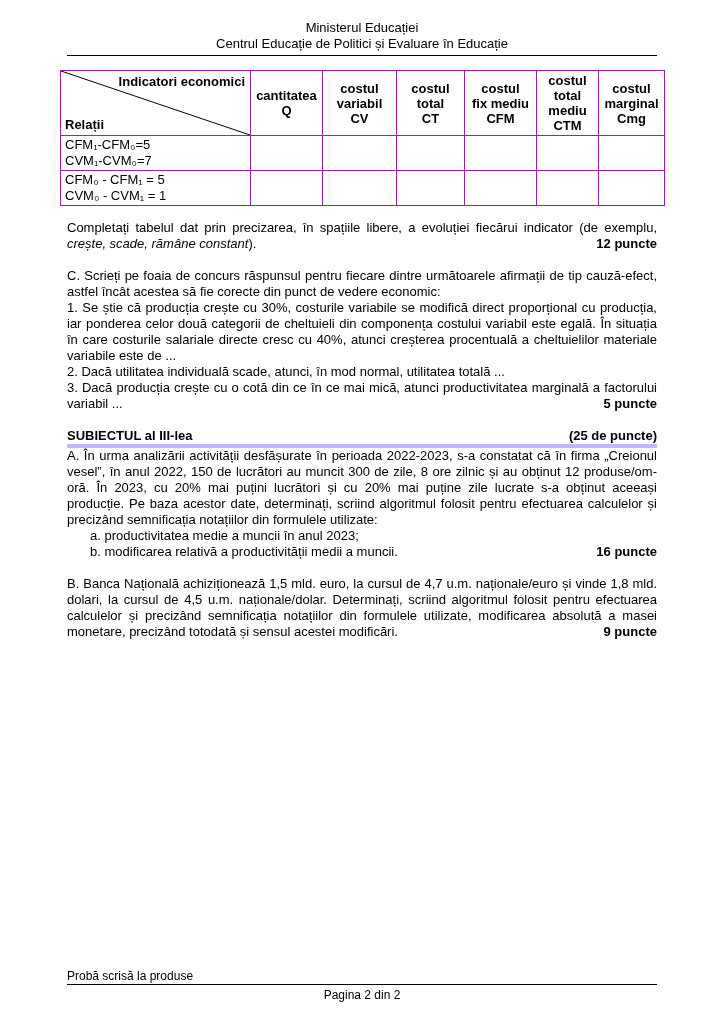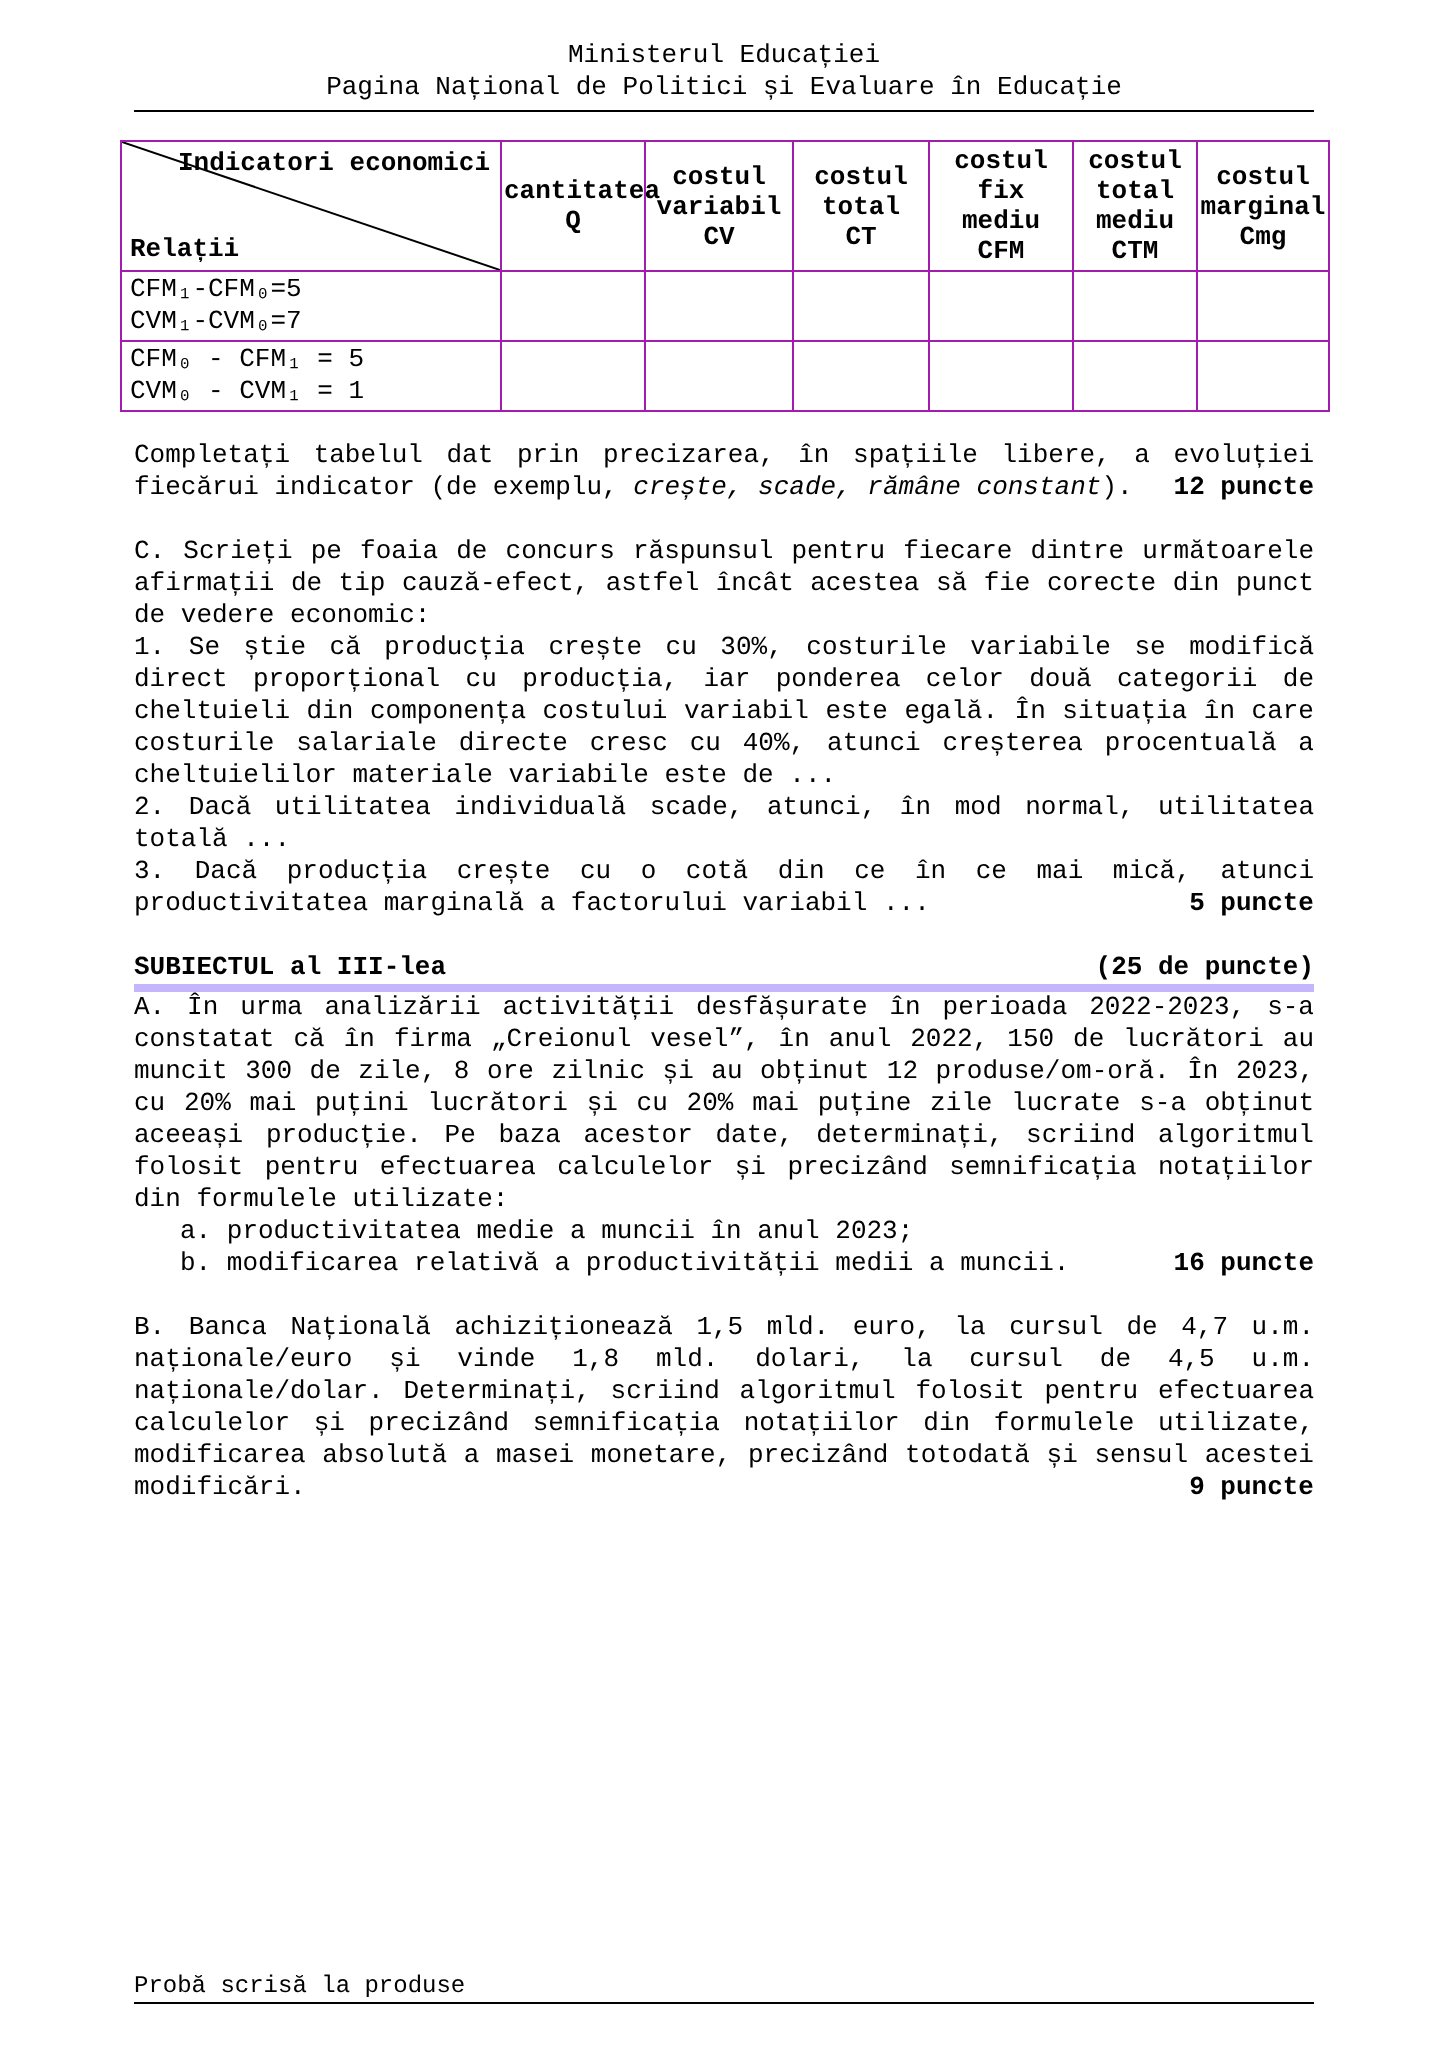--- a/index.html
+++ b/index.html
@@ -1,19 +1,19 @@
 <!DOCTYPE html>
 <html><head>
 <meta charset="utf-8">
 <style>
   * { margin:0; padding:0; box-sizing:border-box; }
   html,body { background:#888; }
   .page {
     width:724px; height:1024px; margin:0 auto; background:#fff; color:#000;
-    font-family:Liberation Mono, monospace; font-size:13px; line-height:16px;
+    font-family:Liberation Sans, sans-serif; font-size:13px; line-height:16px;
     padding:20px 67px 0 67px; position:relative; overflow:hidden;
   }
   .doc-header { text-align:center; }
   .rule { border-top:1px solid #000; height:0; }
   .header-rule { margin-top:3px; margin-bottom:14px; }
   .para { text-align:justify; position:relative; }
   .mb8 { margin-bottom:8px; }
   .mb16 { margin-bottom:16px; }
   .points { position:absolute; right:0; bottom:0; font-weight:bold; }
   .italic { font-style:italic; }
@@ -35,21 +35,21 @@
   .footer-rule { margin-top:1px; }
   .footer-page { text-align:center; margin-top:3px; }
 </style>
 </head>
 <body>
 
 <div class="page">
 
   <div class="doc-header">
     <div>Ministerul Educației</div>
-    <div>Pagina Național de Politici și Evaluare în Educație</div>
+    <div>Centrul Educație de Politici și Evaluare în Educație</div>
   </div>
   <div class="rule header-rule"></div>
 
 
   <table class="econ">
     <colgroup>
       <col style="width:190px">
         <col style="width:72px">
         <col style="width:74px">
         <col style="width:68px">
@@ -125,15 +125,16 @@
 
   <p class="para">A. În urma analizării activității desfășurate în perioada 2022-2023, s-a constatat că în firma „Creionul vesel”, în anul 2022, 150 de lucrători au muncit 300 de zile, 8 ore zilnic și au obținut 12 produse/om-oră. În 2023, cu 20% mai puțini lucrători și cu 20% mai puține zile lucrate s-a obținut aceeași producție. Pe baza acestor date, determinați, scriind algoritmul folosit pentru efectuarea calculelor și precizând semnificația notațiilor din formulele utilizate:</p>
   <p class="para indent">a. productivitatea medie a muncii în anul 2023;</p>
   <p class="para indent mb16"><span>b. modificarea relativă a productivității medii a muncii.</span><span class="points">16 puncte</span></p>
 
   <p class="para"><span>B. Banca Națională achiziționează 1,5 mld. euro, la cursul de 4,7 u.m. naționale/euro și vinde 1,8 mld. dolari, la cursul de 4,5 u.m. naționale/dolar. Determinați, scriind algoritmul folosit pentru efectuarea calculelor și precizând semnificația notațiilor din formulele utilizate, modificarea absolută a masei monetare, precizând totodată și sensul acestei modificări.</span><span class="points">9 puncte</span></p>
 
   <div class="footer">
     <div>Probă scrisă la produse</div>
     <div class="rule footer-rule"></div>
+    <div class="footer-page">Pagina 2 din 2</div>
   </div>
 
 </div>
 
 </body></html>

